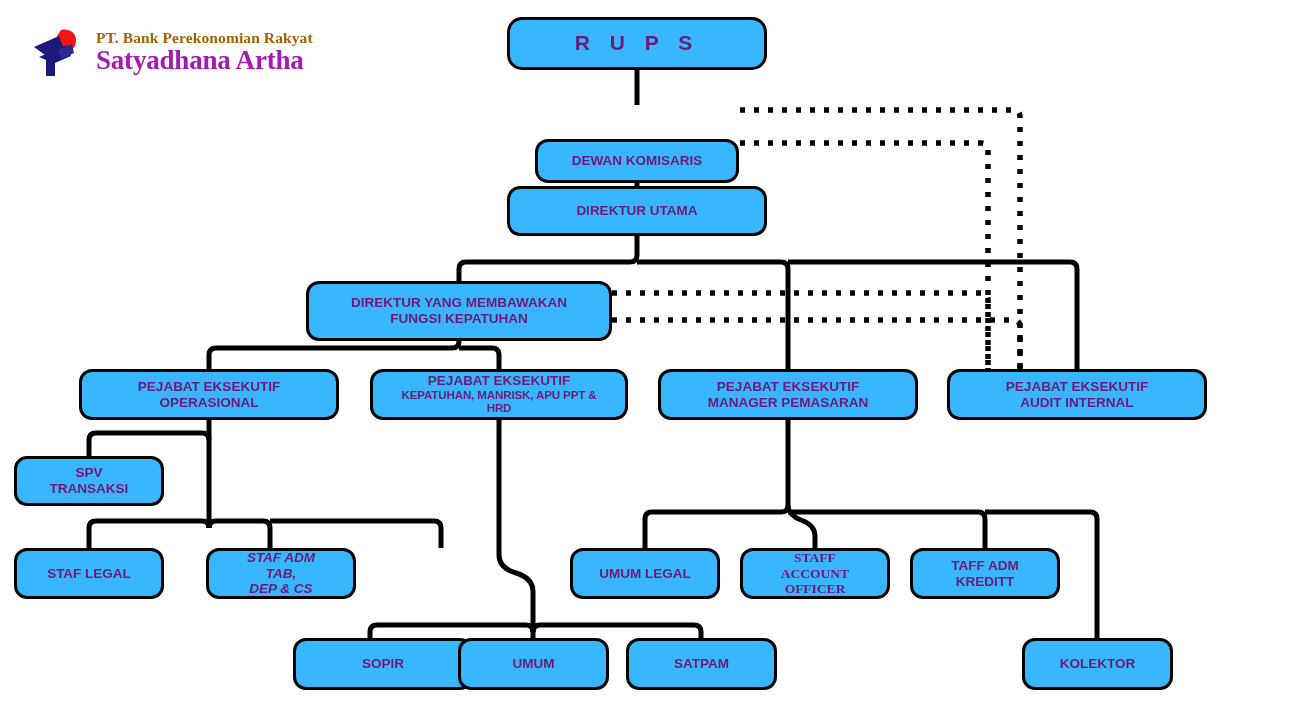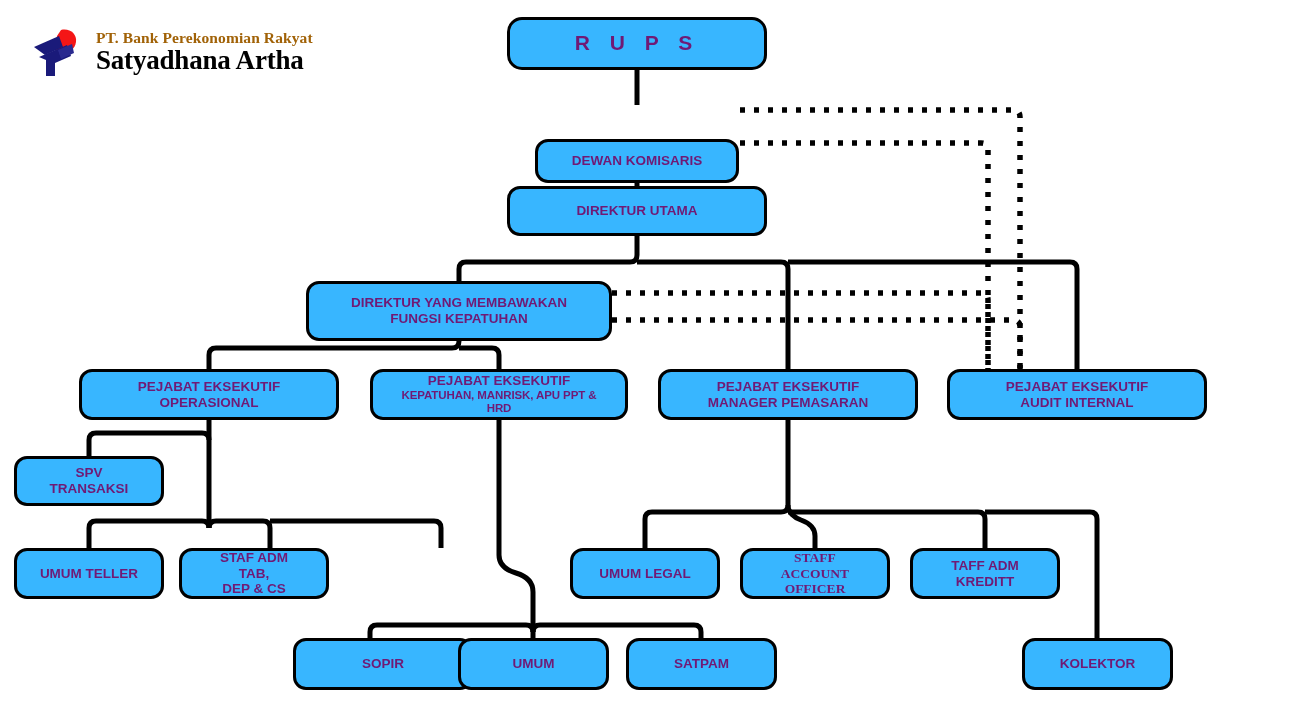--- a/index.html
+++ b/index.html
@@ -15,21 +15,21 @@
   #brand{position:absolute;left:28px;top:26px;display:flex;align-items:center;gap:12px;}
   #brand-mark{width:56px;height:52px;flex:0 0 auto;}
   #brand-text{display:flex;flex-direction:column;line-height:1;}
   #brand-line1{
     font-family:"Liberation Serif", serif;
     font-weight:bold;font-size:15.5px;color:#a16207;
     letter-spacing:.1px;white-space:nowrap;
   }
   #brand-line2{
     font-family:"Liberation Serif", serif;
-    font-weight:bold;font-size:27px;color:#000000;
+    font-weight:bold;font-size:27px;color:#a21caf;
     letter-spacing:-.2px;white-space:nowrap;margin-top:1px;
   }
 
   
   #wires{position:absolute;left:0;top:0;width:1290px;height:723px;}
 
   
   .node{
     position:absolute;
     box-sizing:border-box;
@@ -164,24 +164,24 @@
       <span class="l1">PEJABAT EKSEKUTIF</span>
       <span class="l2">AUDIT INTERNAL</span>
     </div>
   </div>
 
   <div class="node" style="left:14px;top:456px;width:150px;height:50px;">
     <span class="l1">SPV TRANSAKSI</span>
   </div>
 
   <div class="node" style="left:14px;top:548px;width:150px;height:51px;">
-    <span class="l1">UMUM TELLER</span>
-  </div>
-
-  <div class="node" style="left:179px;top:548px;width:150px;height:51px;">
+    <span class="l1">STAF LEGAL</span>
+  </div>
+
+  <div class="node" style="left:206px;top:548px;width:150px;height:51px;font-style:italic;">
     <div>
       <span class="l1">STAF ADM TAB,</span>
       <span class="l2">DEP &amp; CS</span>
     </div>
   </div>
 
 
   <div class="node" style="left:570px;top:548px;width:150px;height:51px;">
     <span class="l1">UMUM LEGAL</span>
   </div>

